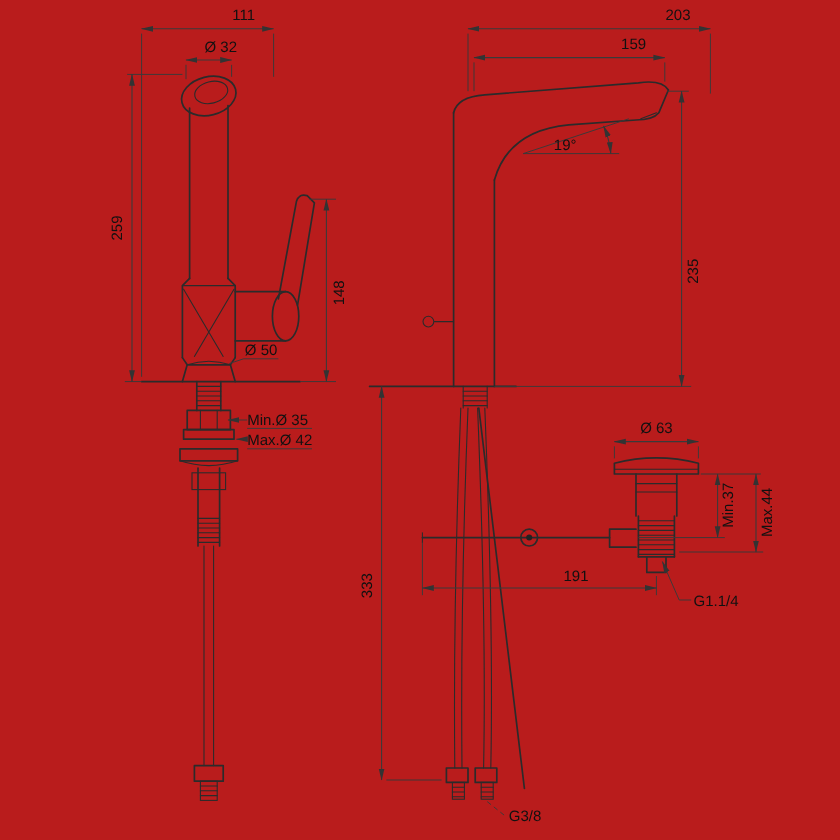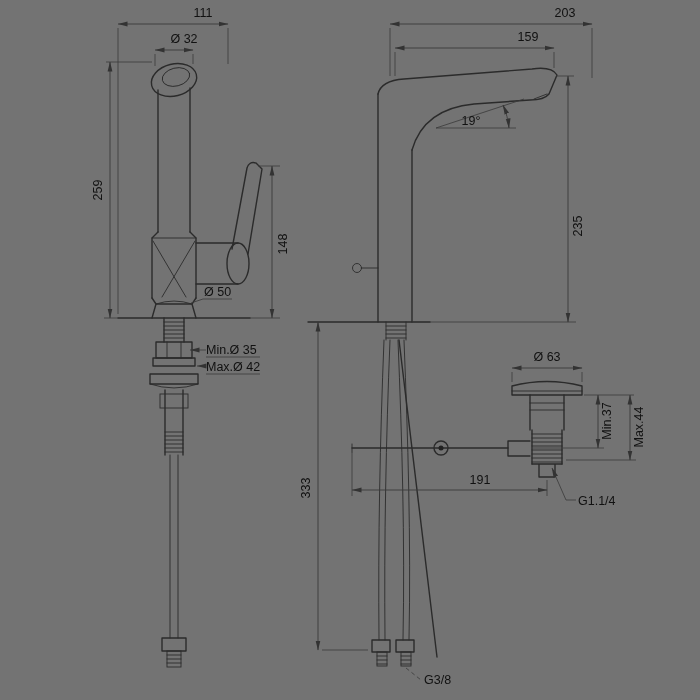--- a/index.html
+++ b/index.html
@@ -1,16 +1,16 @@
 <!DOCTYPE html>
 <html><head>
 <meta charset="utf-8">
 <style>
   html,body{margin:0;padding:0;background:#ffffff;}
-  .canvas{position:relative;width:700px;height:700px;background:#737373;overflow:hidden;
+  .canvas{position:relative;width:700px;height:700px;background:#b91c1c;overflow:hidden;
           font-family:"Liberation Sans", sans-serif;}
   svg{display:block;}
   .obj {stroke:#2b2b2b;stroke-width:1.4;fill:none;stroke-linecap:round;stroke-linejoin:round;}
   .obj2{stroke:#2b2b2b;stroke-width:0.9;fill:none;stroke-linecap:round;}
   .dim {stroke:#3a3a3a;stroke-width:0.9;fill:none;}
   .ext {stroke:#3a3a3a;stroke-width:0.8;fill:none;}
   .dimtext{font:12.5px "Liberation Sans", sans-serif;fill:#111;}
 </style>
 </head>
 <body>

